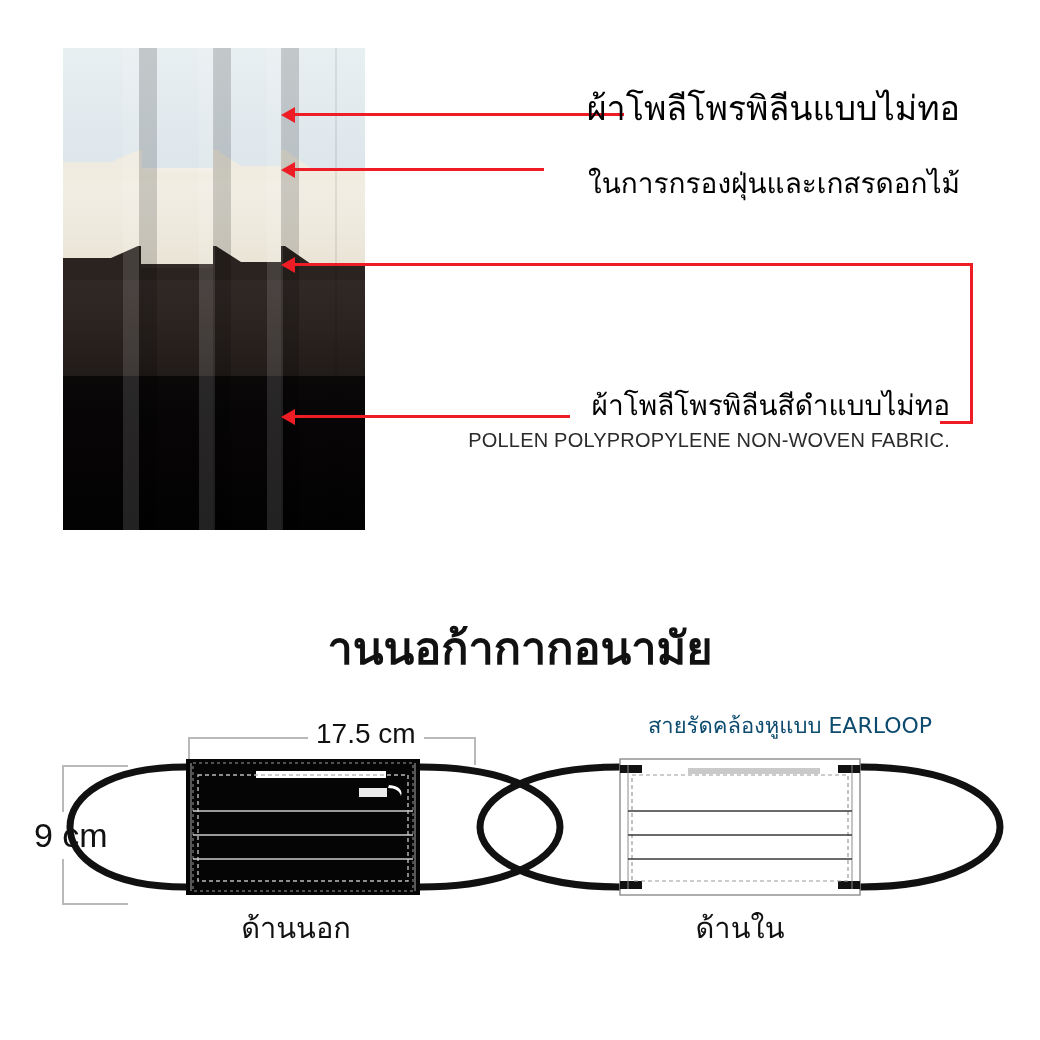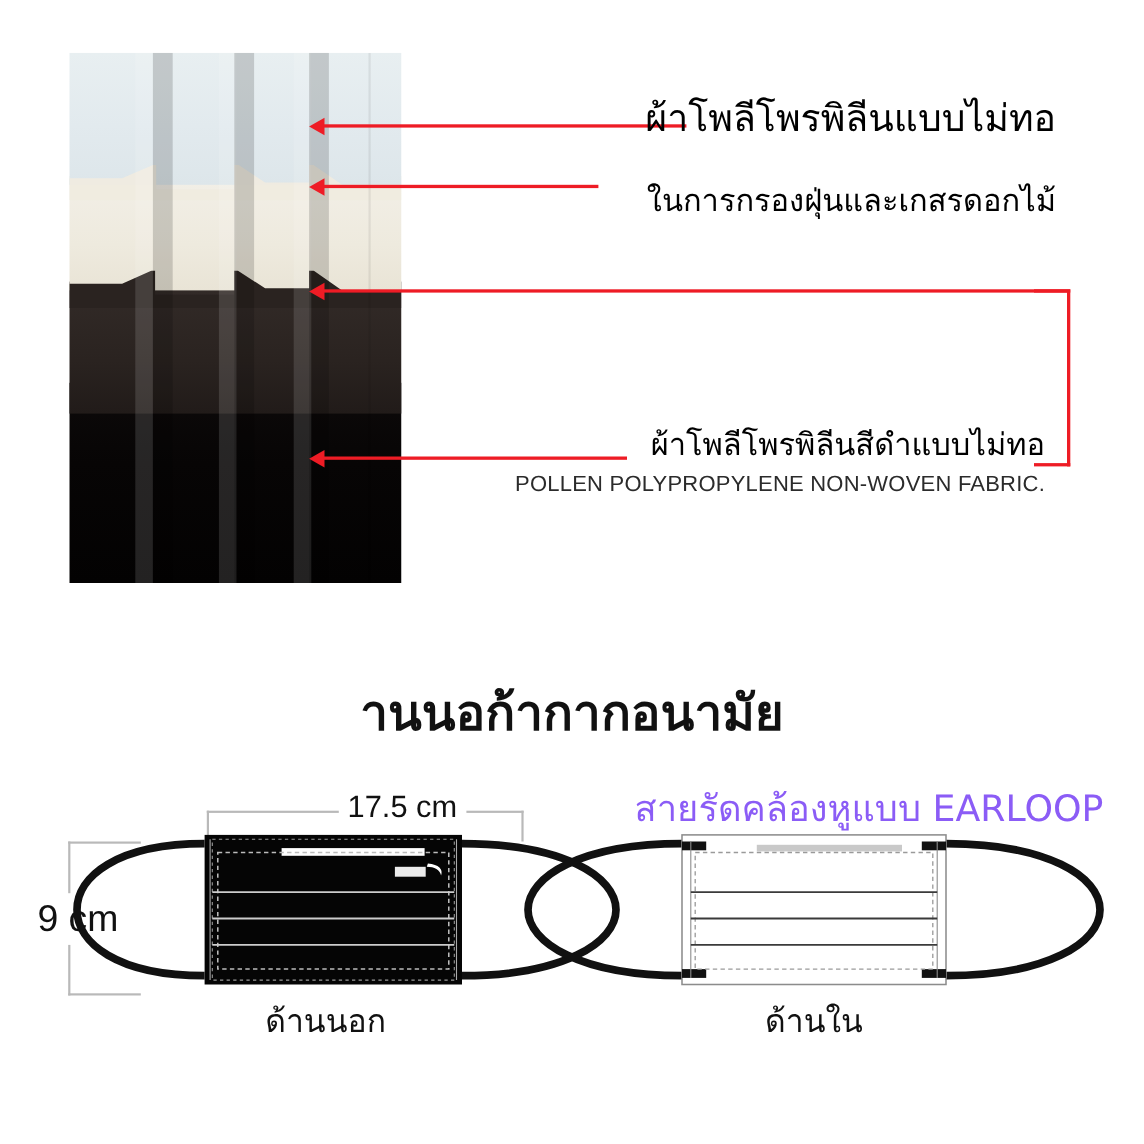--- a/index.html
+++ b/index.html
@@ -140,22 +140,22 @@
     font-size: 45px;
     color: #111111;
   }
   #earloop-label {
     position: absolute;
     left: 540px;
     top: 708px;
     width: 500px;
     text-align: center;
     font-family: "DejaVu Sans", "Liberation Sans", sans-serif;
-    font-size: 33px;
-    color: #8b5cf6;
+    font-size: 22px;
+    color: #0c4a6e;
     white-space: nowrap;
   }
 
   
   .dim-bracket {
     position: absolute;
     border: 2px solid #b9b9b9;
   }
   .dim-label {
     position: absolute;

